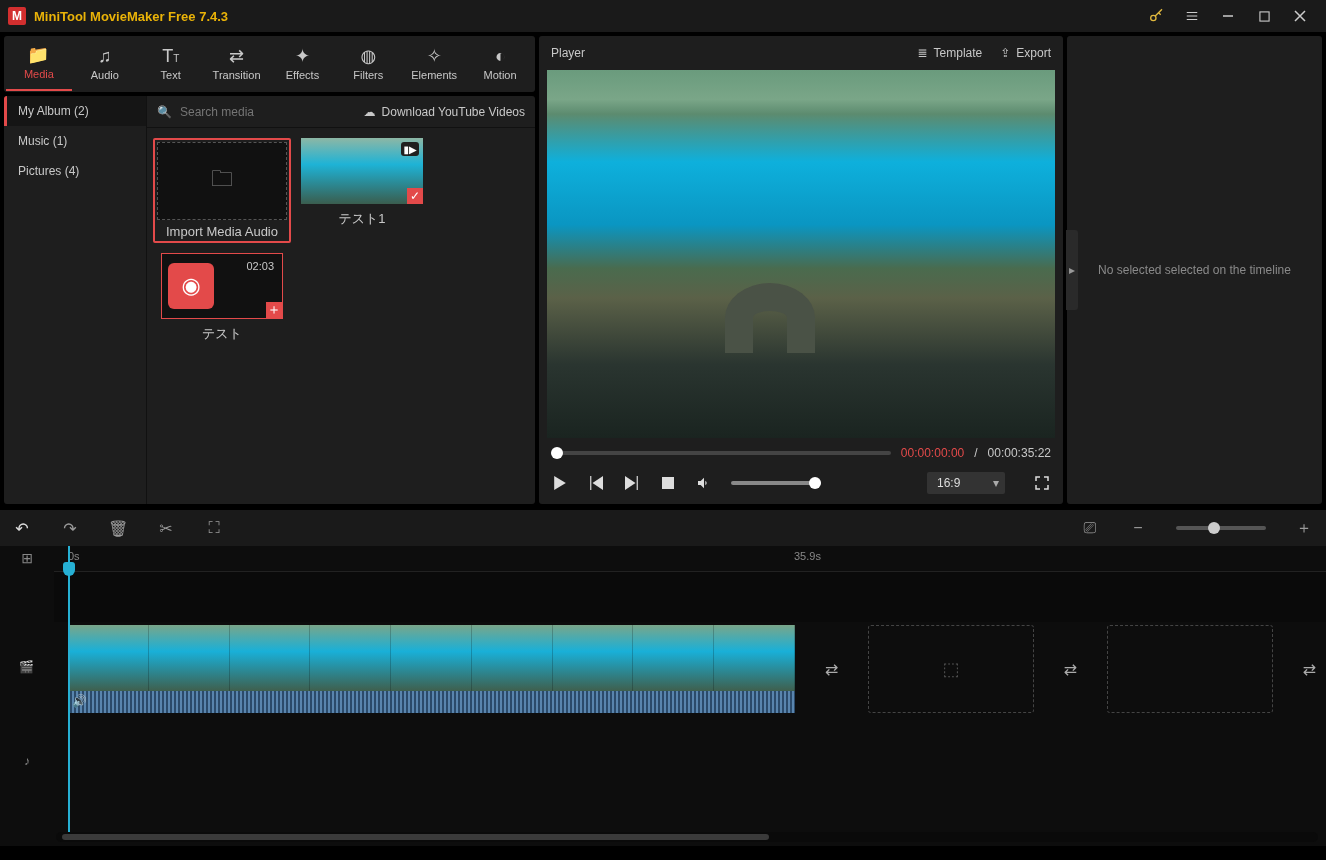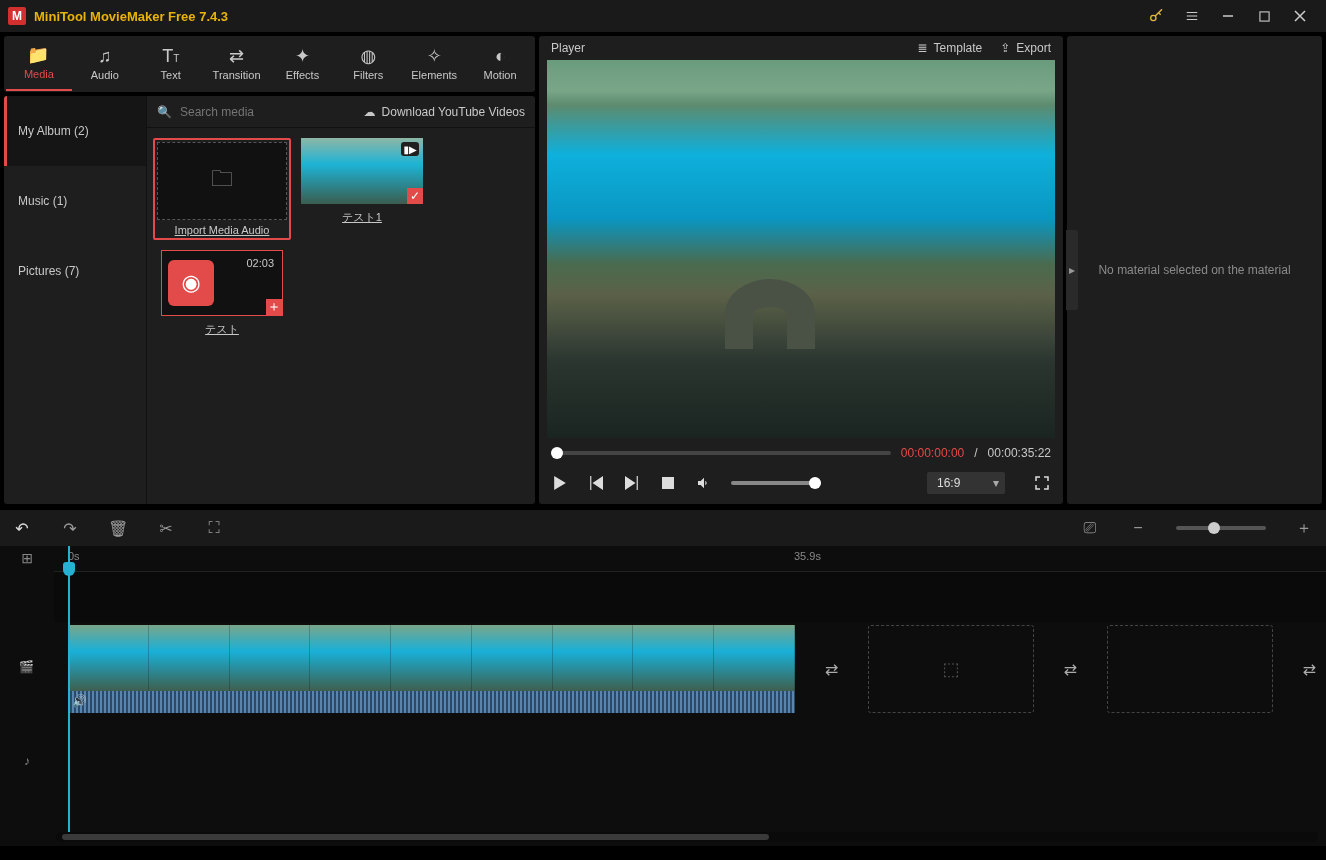--- a/index.html
+++ b/index.html
@@ -21,42 +21,42 @@
 
 .toolbar { height: 56px; background: #1e1e1e; border-radius: 3px; display: flex; align-items: center; padding: 0 2px; }
 .tab { width: 66px; height: 54px; display: flex; flex-direction: column; align-items: center; justify-content: center; gap: 4px; cursor: pointer; color: #c8c8c8; }
 .tab.active { color: #e34a4a; border-bottom: 2px solid #e34a4a; }
 .tab .ico { font-size: 18px; line-height: 1; }
 .tab .lbl { font-size: 11px; }
 
 
 .media-layout { flex: 1; display: flex; margin-top: 4px; background: #1e1e1e; border-radius: 3px; overflow: hidden; }
 .media-cats { width: 143px; border-right: 1px solid #111; }
-.cat { padding: 28px 14px; cursor: pointer; font-size: 12px; }
+.cat { padding: 8px 14px; cursor: pointer; font-size: 12px; }
 .cat.active { background: #151515; position: relative; }
 .cat.active::before { content: ''; position: absolute; left: 0; top: 0; bottom: 0; width: 3px; background: #e34a4a; }
 .media-right { flex: 1; display: flex; flex-direction: column; }
 .search-row { height: 32px; display: flex; align-items: center; padding: 0 10px; border-bottom: 1px solid #111; gap: 8px; }
 .search-row input { flex: 1; background: transparent; border: none; color: #c8c8c8; font-size: 12px; outline: none; }
 .dl-link { display: flex; align-items: center; gap: 6px; color: #c8c8c8; font-size: 12px; cursor: pointer; }
 .media-grid { flex: 1; padding: 10px; display: flex; flex-wrap: wrap; gap: 10px; align-content: flex-start; }
 .media-item { width: 130px; display: flex; flex-direction: column; align-items: center; gap: 6px; }
 .import-box { width: 130px; height: 78px; border: 1px dashed #555; display: flex; align-items: center; justify-content: center; font-size: 22px; color: #888; background: #111; }
 .media-wrap.selected { border: 2px solid #e34a4a; padding: 2px; border-radius: 2px; }
 .thumb { width: 122px; height: 66px; background: linear-gradient(180deg, #8db7a5 0%, #1eb3d6 40%, #3a5d4e 100%); position: relative; }
 .thumb .badge { position: absolute; top: 4px; right: 4px; background: #202020; color: #fff; border-radius: 3px; font-size: 10px; width: 18px; height: 14px; display: flex; align-items: center; justify-content: center; }
 .thumb .check { position: absolute; bottom: 0; right: 0; background: #e34a4a; color: #fff; font-size: 12px; width: 16px; height: 16px; display: flex; align-items: center; justify-content: center; }
 .audio-thumb { width: 122px; height: 66px; background: #111; border: 1px solid #e34a4a; display: flex; align-items: center; padding: 6px; gap: 6px; position: relative; }
 .audio-icon { width: 46px; height: 46px; background: #e34a4a; border-radius: 6px; display: flex; align-items: center; justify-content: center; color: #fff; font-size: 22px; }
 .audio-thumb .dur { position: absolute; top: 6px; right: 8px; color: #c8c8c8; font-size: 11px; }
 .audio-thumb .plus { position: absolute; bottom: 0; right: 0; background: #e34a4a; color: #fff; font-size: 14px; width: 16px; height: 16px; display: flex; align-items: center; justify-content: center; }
-.media-label { font-size: 11px; color: #c8c8c8; text-decoration: underline; }
-
-
-.player-header { height: 24px; display: flex; align-items: center; padding: 0 12px; gap: 18px; }
+.media-label { font-size: 13px; color: #c8c8c8; }
+
+
+.player-header { height: 34px; display: flex; align-items: center; padding: 0 12px; gap: 18px; }
 .player-header .spacer { flex: 1; }
 .hdr-btn { display: flex; align-items: center; gap: 6px; cursor: pointer; font-size: 12px; }
 .player-view { flex: 1; position: relative; background: #0a0a0a; margin: 0 8px; overflow: hidden; }
 .preview-img { width: 100%; height: 100%; background: linear-gradient(180deg, #6a9b7d 0%, #7aa688 8%, #5c8b6f 12%, #0eb0dc 25%, #0a96c2 42%, #4a6b4e 54%, #5b6148 62%, #2a3530 80%, #1a2420 100%); position: relative; }
 .preview-arch { position: absolute; left: 35%; top: 58%; width: 90px; height: 70px; border: 28px solid #4a5246; border-radius: 50% 50% 0 0; border-bottom: none; background: transparent; }
 .player-controls { padding: 8px 12px 10px; }
 .timebar-row { display: flex; align-items: center; gap: 10px; font-size: 12px; margin-bottom: 12px; }
 .timebar { flex: 1; height: 4px; background: #444; position: relative; border-radius: 2px; }
 .timebar .dot { position: absolute; left: 0; top: -4px; width: 12px; height: 12px; background: #fff; border-radius: 50%; }
 .cur-time { color: #e34a4a; text-align: center; }
@@ -182,21 +182,21 @@
       <div class="tab">
           <span class="ico">◐</span>
           <span class="lbl">Motion</span>
         </div>
     </div>
 
     <div class="media-layout">
       <div class="media-cats">
         <div class="cat active">My Album (2)</div>
         <div class="cat">Music (1)</div>
-        <div class="cat">Pictures (7)</div>
+        <div class="cat">Pictures (4)</div>
       </div>
       <div class="media-right">
         <div class="search-row">
           <span style="color:#888">🔍</span>
           <input placeholder="Search media" style="">
           <div class="dl-link">
             <span>☁</span>
             <span>Download YouTube Videos</span>
           </div>
         </div>
@@ -291,21 +291,21 @@
             <svg width="14" height="14" viewBox="0 0 14 14" fill="none" stroke="currentColor" stroke-width="1.5">
               <path d="M1 5V1h4M13 5V1H9M1 9v4h4M13 9v4H9"></path>
             </svg>
           </div>
       </div>
     </div>
   </div>
 
   <div class="right-panel">
     <div class="collapse-btn">▸</div>
-    <div class="no-sel">No material selected on the material</div>
+    <div class="no-sel">No selected selected on the timeline</div>
   </div>
 </div>
 
 <div class="edit-row">
   <div class="e-btn" style="color:#ddd">↶</div>
   <div class="e-btn">↷</div>
   <div class="e-btn">🗑</div>
   <div class="e-btn">✂</div>
   <div class="e-btn">⛶</div>
   <div class="spacer"></div>

